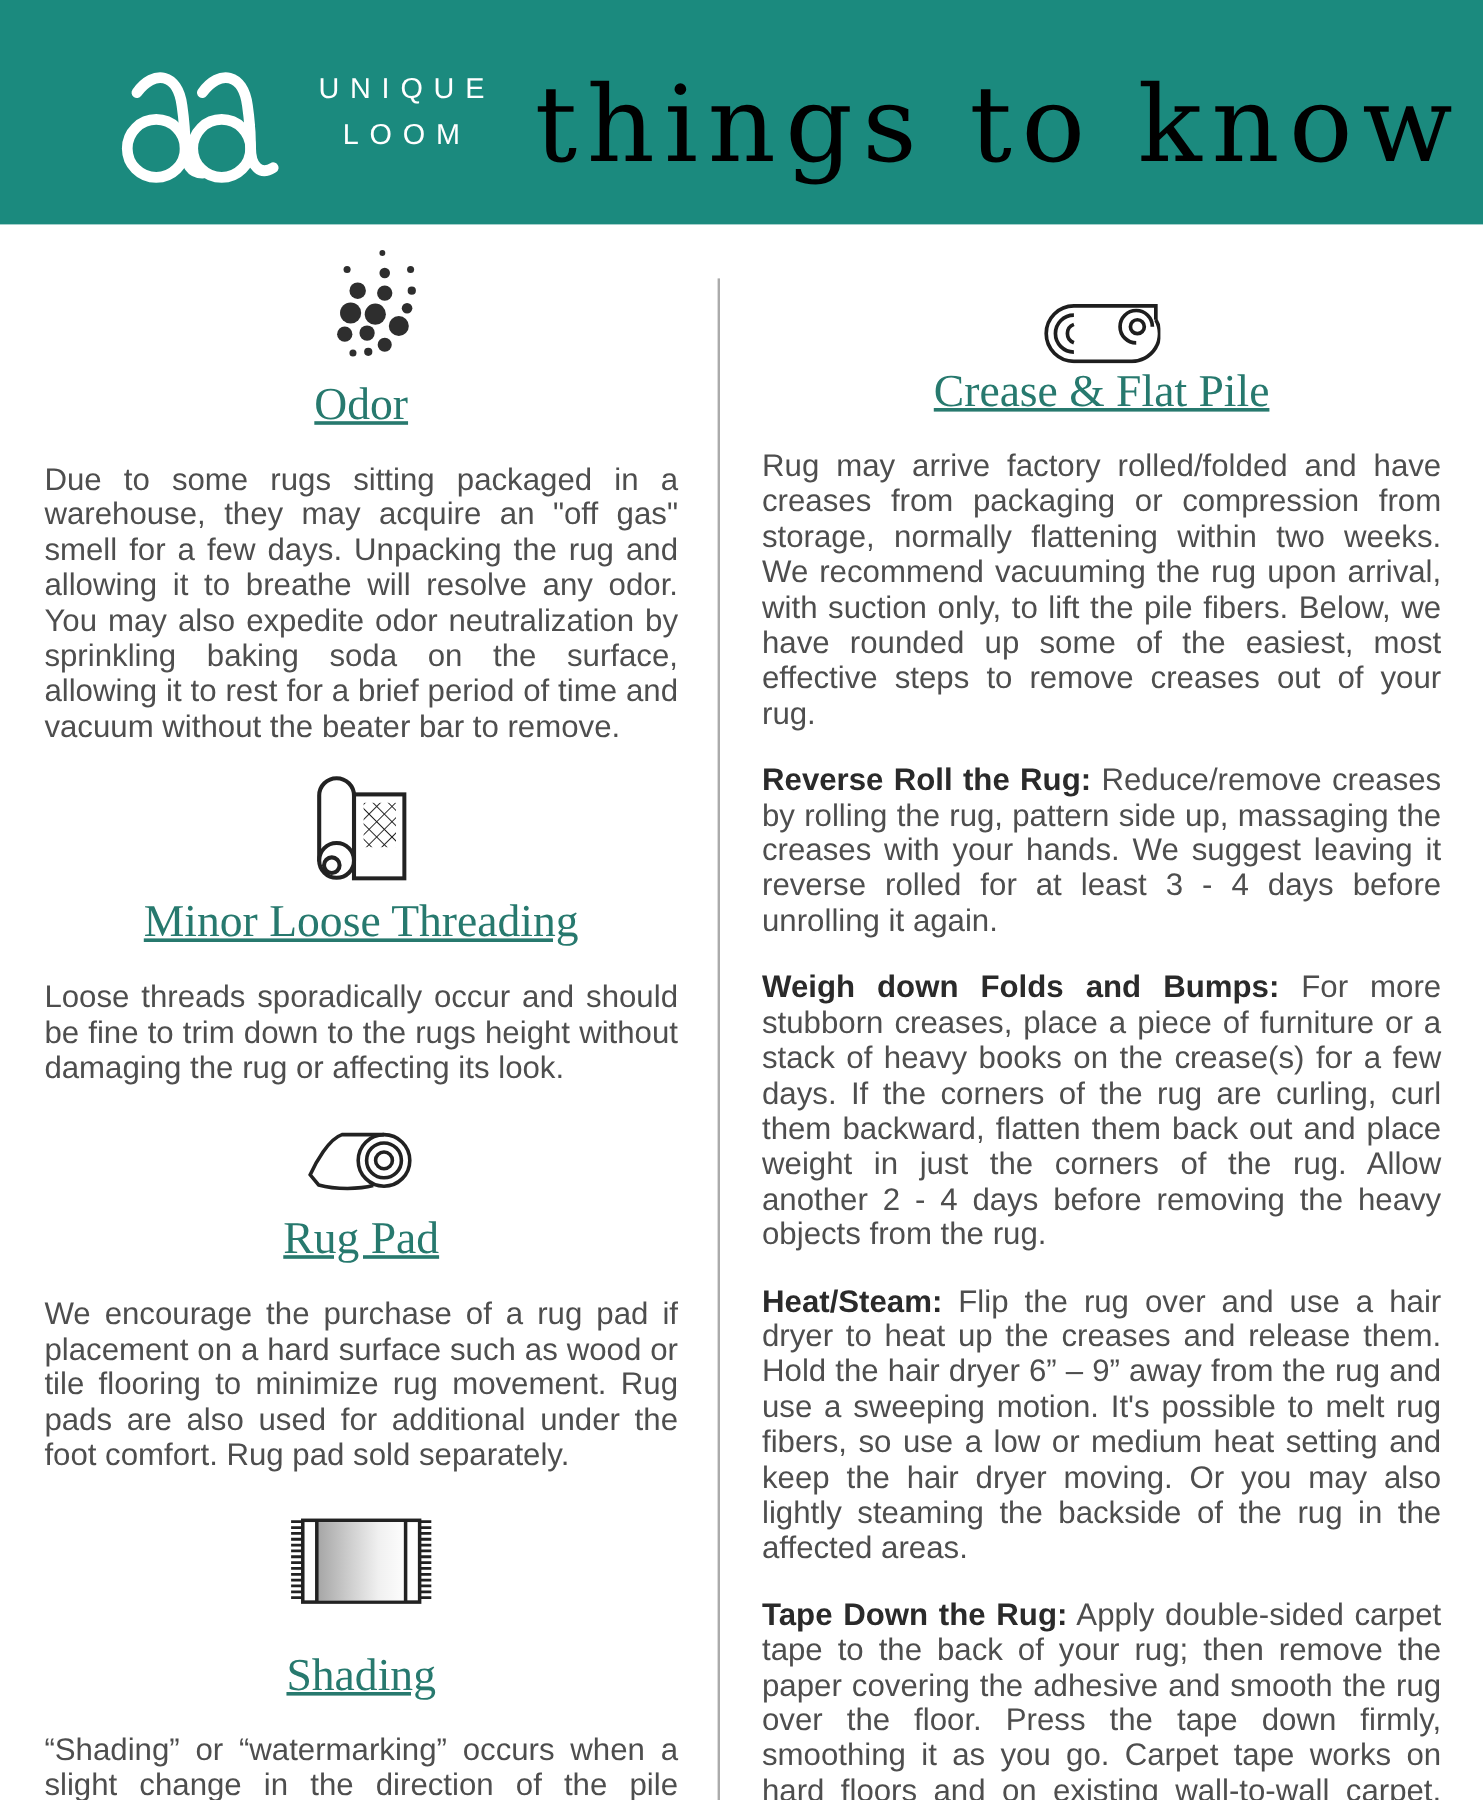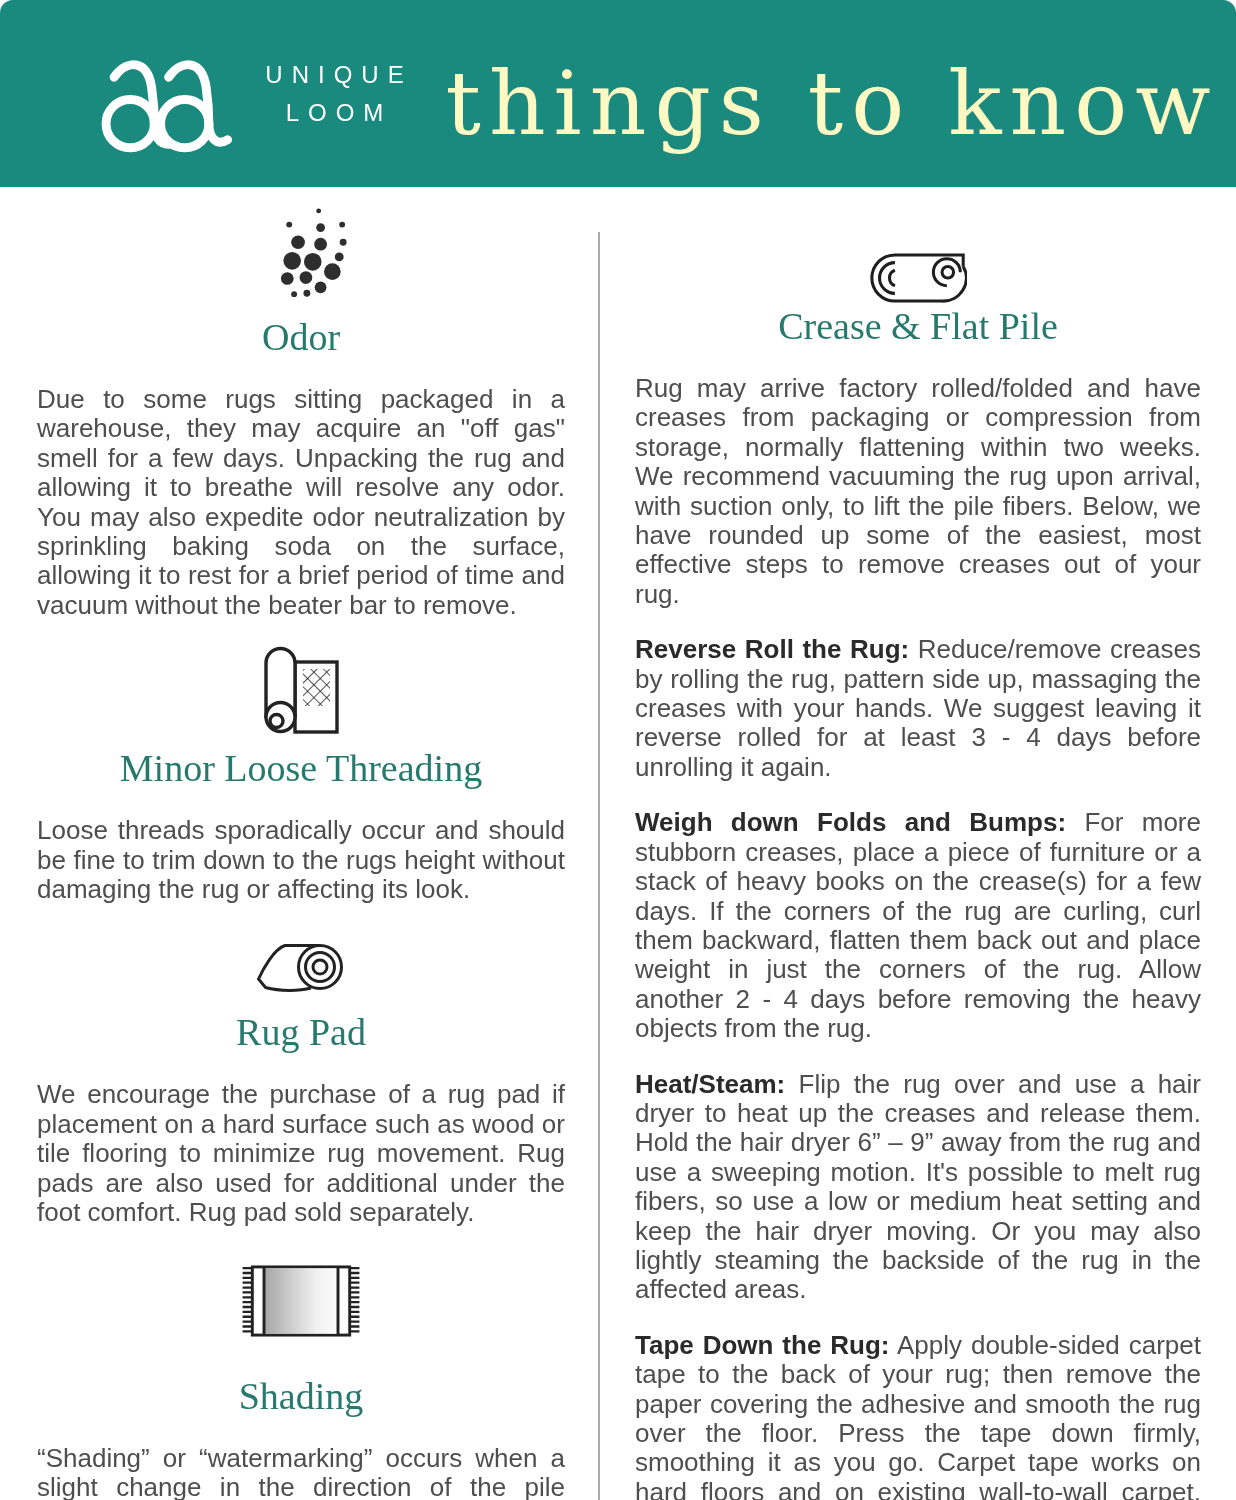--- a/index.html
+++ b/index.html
@@ -2,51 +2,50 @@
 <html><head>
 <meta charset="utf-8">
 <style>
   html,body{margin:0;padding:0;background:#fff;}
   .page{
     position:relative;
     width:1236px;height:1500px;
     background:#ffffff;
     overflow:hidden;
     font-family:"Liberation Sans", sans-serif;
-    border-radius:13px;
   }
   
   .header{
     position:absolute;left:0;top:0;width:1236px;height:187px;
     background:#1b8a7e;
   }
   .logo{position:absolute;left:98px;top:48px;}
   .brand{
     position:absolute;left:248px;top:56px;width:182px;
     color:#ffffff;font-size:24px;letter-spacing:9px;
     line-height:38px;text-align:center;font-weight:400;
   }
   .header-title{
     position:absolute;left:832px;top:52px;transform:translateX(-50%);
-    color:#fef9c3;font-family:"DejaVu Serif", serif;
+    color:#000000;font-family:"DejaVu Serif", serif;
     font-size:88px;letter-spacing:8px;white-space:nowrap;font-weight:400;
   }
   
   .divider{
     position:absolute;left:598px;top:232px;width:2px;height:1268px;
     background:#ababab;
   }
   .col{position:absolute;top:187px;}
   .col-left{left:37px;width:528px;}
   .col-right{left:635px;width:566px;}
   .icon{display:block;margin:0 auto;}
   .sec-title{
     font-family:"Liberation Serif", serif;
     font-size:38px;line-height:44px;color:#27796e;
-    text-align:center;font-weight:400;
+    text-align:center;font-weight:400;text-decoration:underline;
   }
   .para{
     font-size:26px;line-height:29.4px;color:#4e4e4e;
     text-align:justify;text-justify:inter-word;
   }
   .tip{margin-top:16px;}
   .tip-label{font-weight:bold;color:#2a2a2a;}
   
   .icon-odor{margin-top:18px;}
   .t1{margin-top:12px;}

